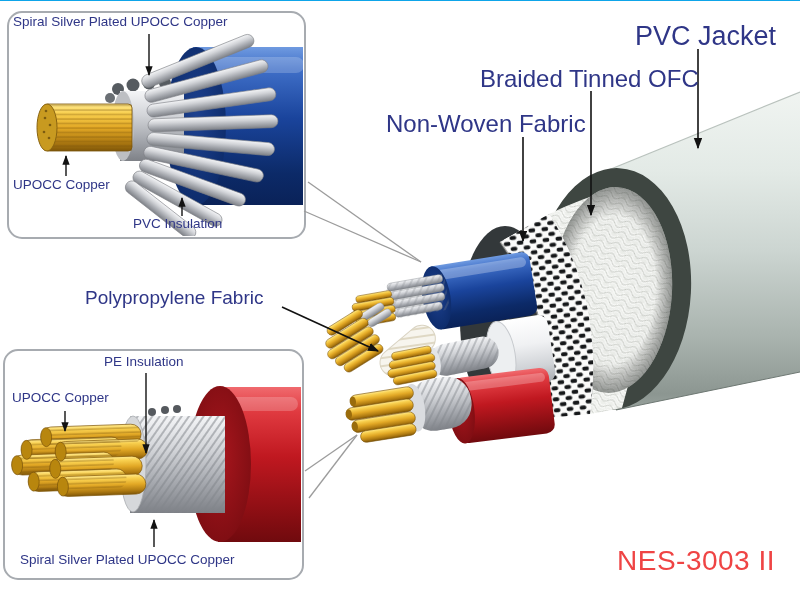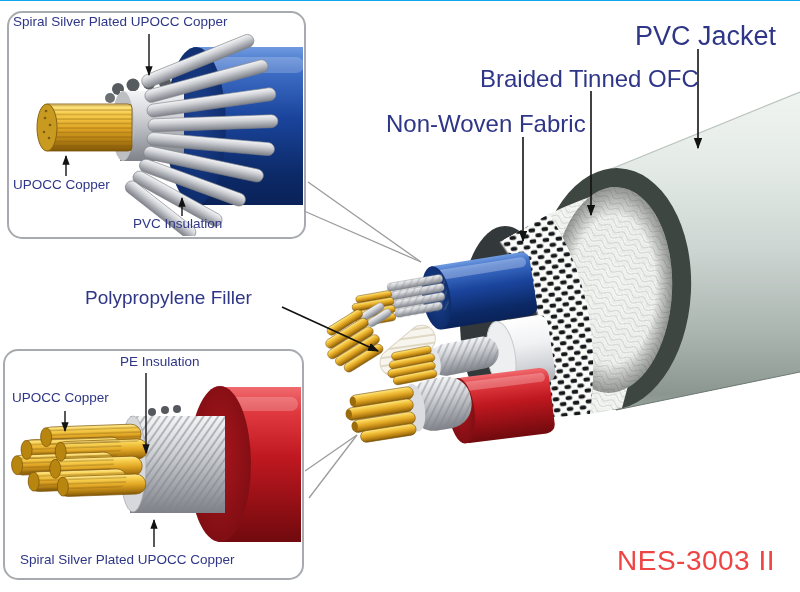--- a/index.html
+++ b/index.html
@@ -319,23 +319,23 @@
     <line x1="146" y1="372" x2="146" y2="452" marker-end="url(#ah)"></line>
     <line x1="65" y1="410" x2="65" y2="430" marker-end="url(#ah)"></line>
     <line x1="154" y1="546" x2="154" y2="519" marker-end="url(#ah)"></line>
   </g>
 </svg>
 
 <div class="lbl s13" style="left:13px;top:14px;">Spiral Silver Plated UPOCC Copper</div>
 <div class="lbl s13" style="left:13px;top:177px;">UPOCC Copper</div>
 <div class="lbl s13" style="left:133px;top:216px;">PVC Insulation</div>
 
-<div class="lbl s19" style="left:85px;top:287px;">Polypropylene Filler</div>
-
-<div class="lbl s13" style="left:120px;top:354px;">PE Insulation</div>
+<div class="lbl s19" style="left:85px;top:287px;">Polypropylene Fabric</div>
+
+<div class="lbl s13" style="left:104px;top:354px;">PE Insulation</div>
 <div class="lbl s13" style="left:12px;top:390px;">UPOCC Copper</div>
 <div class="lbl s13" style="left:20px;top:552px;">Spiral Silver Plated UPOCC Copper</div>
 
 <div class="lbl s20" style="left:386px;top:110px;">Non-Woven Fabric</div>
 <div class="lbl s20" style="left:480px;top:65px;">Braided Tinned OFC</div>
 <div class="lbl s21" style="left:635px;top:21px;">PVC Jacket</div>
 
 <div class="lbl model" style="left:617px;top:545px;">NES-3003 II</div>
 
 </div>

